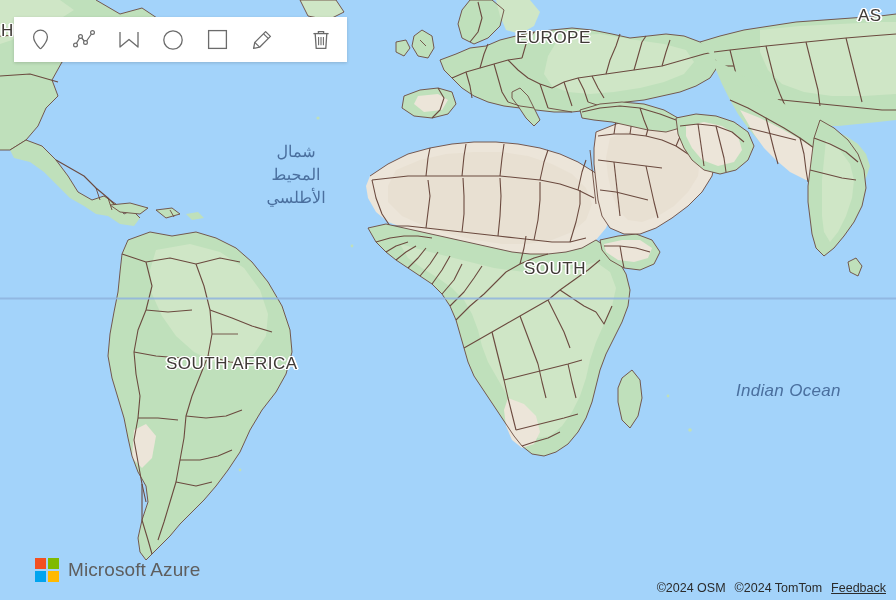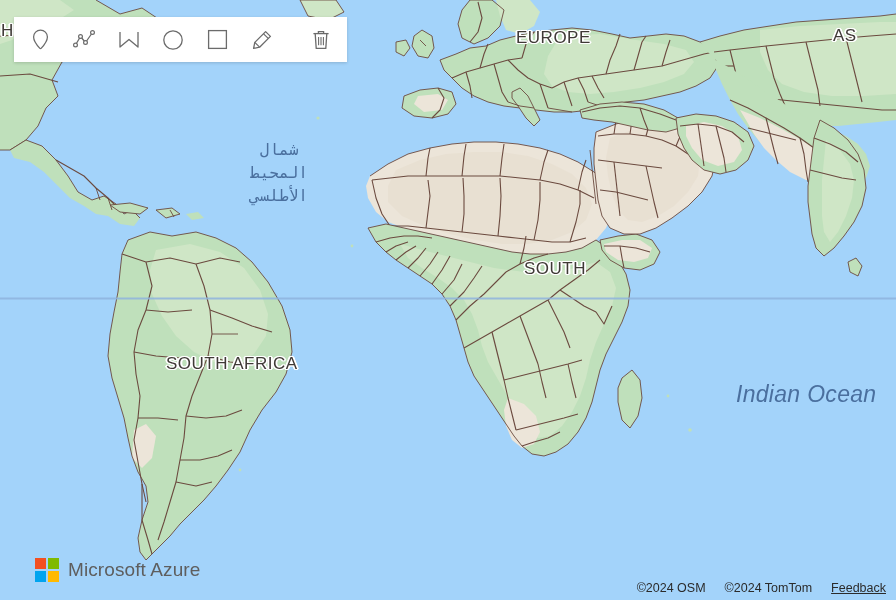--- a/index.html
+++ b/index.html
@@ -27,21 +27,21 @@
       -1.8px 0 #fff, 1.8px 0 #fff;
   }
   .continent{font-size:17px;font-weight:400;}
   .ocean-label{
     position:absolute;
     color:#4a6f9e;
     white-space:nowrap;
     pointer-events:none;
     font-style:italic;
   }
-  .ocean-en{font-size:23px;letter-spacing:0.3px;text-align:center;}
+  .ocean-en{font-size:17px;letter-spacing:0.3px;text-align:center;}
   .ocean-ar{
     position:absolute;
     color:#4a6f9e;
     font-size:16px;
     text-align:center;
     line-height:1.45;
     direction:rtl;
     pointer-events:none;
   }
 
@@ -74,21 +74,21 @@
   #ms-logo i{display:block;}
   #brand-text{
     font-size:19px;color:#5e5e5e;letter-spacing:0.1px;
     font-family:"Liberation Sans", sans-serif;
   }
 
   
   #attribution{
     position:absolute;right:8px;bottom:5px;
     font-size:12.5px;color:#2b2b2b;
-    display:flex;align-items:baseline;gap:10px;
+    display:flex;align-items:baseline;gap:0;
     z-index:30;
   }
   #attribution span{margin-right:9px;}
   #attribution a{
     color:#2b2b2b;text-decoration:underline;cursor:pointer;margin-right:2px;
   }
 </style>
 </head>
 <body>
 
@@ -386,27 +386,27 @@
     <circle cx="352" cy="246" r="1.4" fill="#bfe0bb"></circle>
     <circle cx="690" cy="430" r="1.8" fill="#bfe0bb"></circle>
     <circle cx="668" cy="396" r="1.4" fill="#bfe0bb"></circle>
     <circle cx="240" cy="470" r="1.4" fill="#bfe0bb"></circle>
   </svg>
 
   <div class="map-label continent" style="left:1px;top:21px;">H</div>
 
   <div class="map-label continent" style="left:516px;top:28px;">EUROPE</div>
 
-  <div class="map-label continent" style="left:833px;top:6px;margin-top:20px;">AS</div>
+  <div class="map-label continent" style="left:858px;top:6px;">AS</div>
 
   <div class="map-label continent" style="left:524px;top:259px;">SOUTH</div>
 
   <div class="map-label continent" style="left:166px;top:354px;">SOUTH AFRICA</div>
 
-  <div class="ocean-ar" style="left:240px;top:140px;width:78px;font-family:Liberation Mono, monospace;">شمال المحيط<br>الأطلسي</div>
+  <div class="ocean-ar" style="left:257px;top:140px;width:78px;">شمال المحيط<br>الأطلسي</div>
 
   <div class="ocean-label ocean-en" style="left:736px;top:381px;">Indian Ocean</div>
 
   <div id="drawing-toolbar">
 
     <button class="tool-btn" title="Draw point">
       <span>
         <svg width="19" height="22" viewBox="0 0 19 22" fill="none">
           <path d="M9.5 1.2C5.6 1.2 2.6 4.2 2.6 7.9c0 4.4 5.3 10.4 6.3 11.5.3.35.9.35 1.2 0
              1-1.1 6.3-7.1 6.3-11.5 0-3.7-3-6.7-6.9-6.7z" stroke="#6b6b6b" stroke-width="1.25" fill="none" stroke-linejoin="round"></path>

